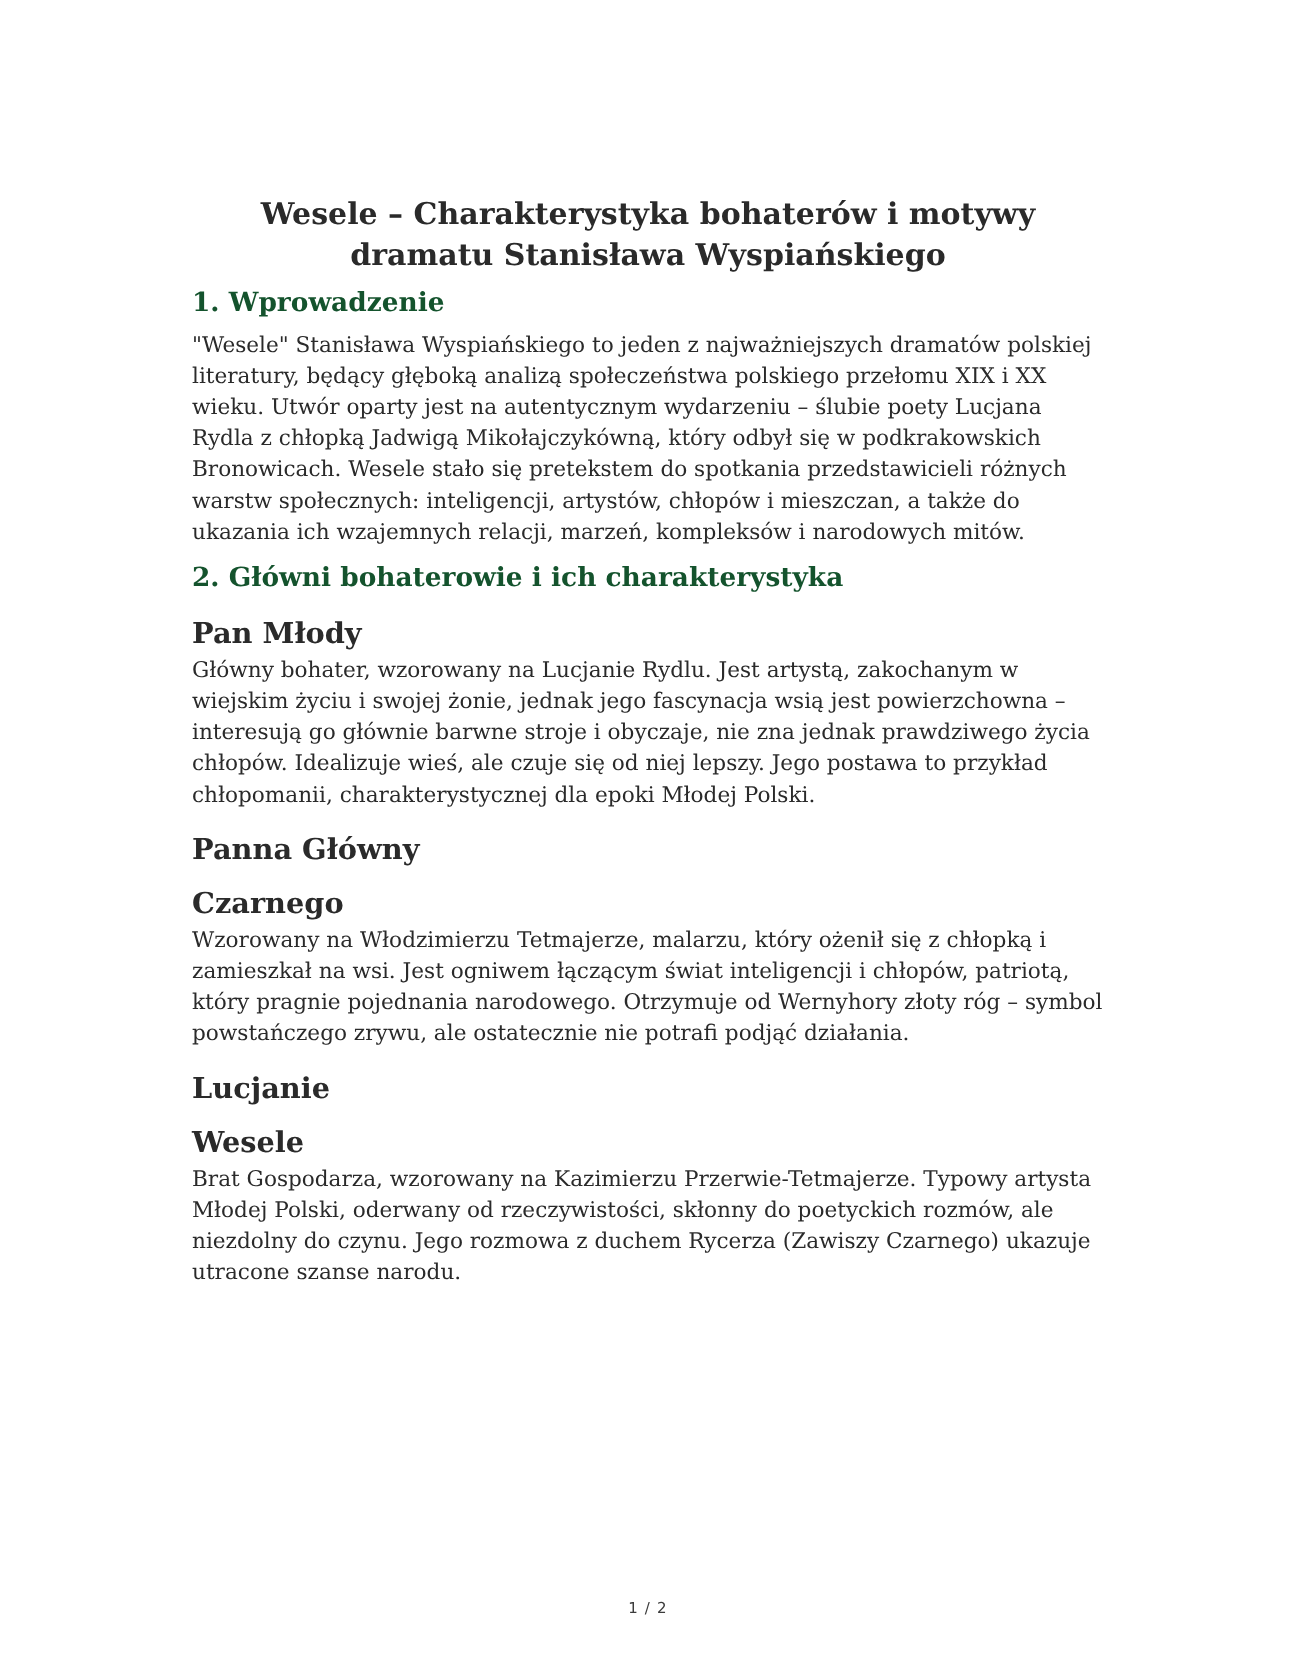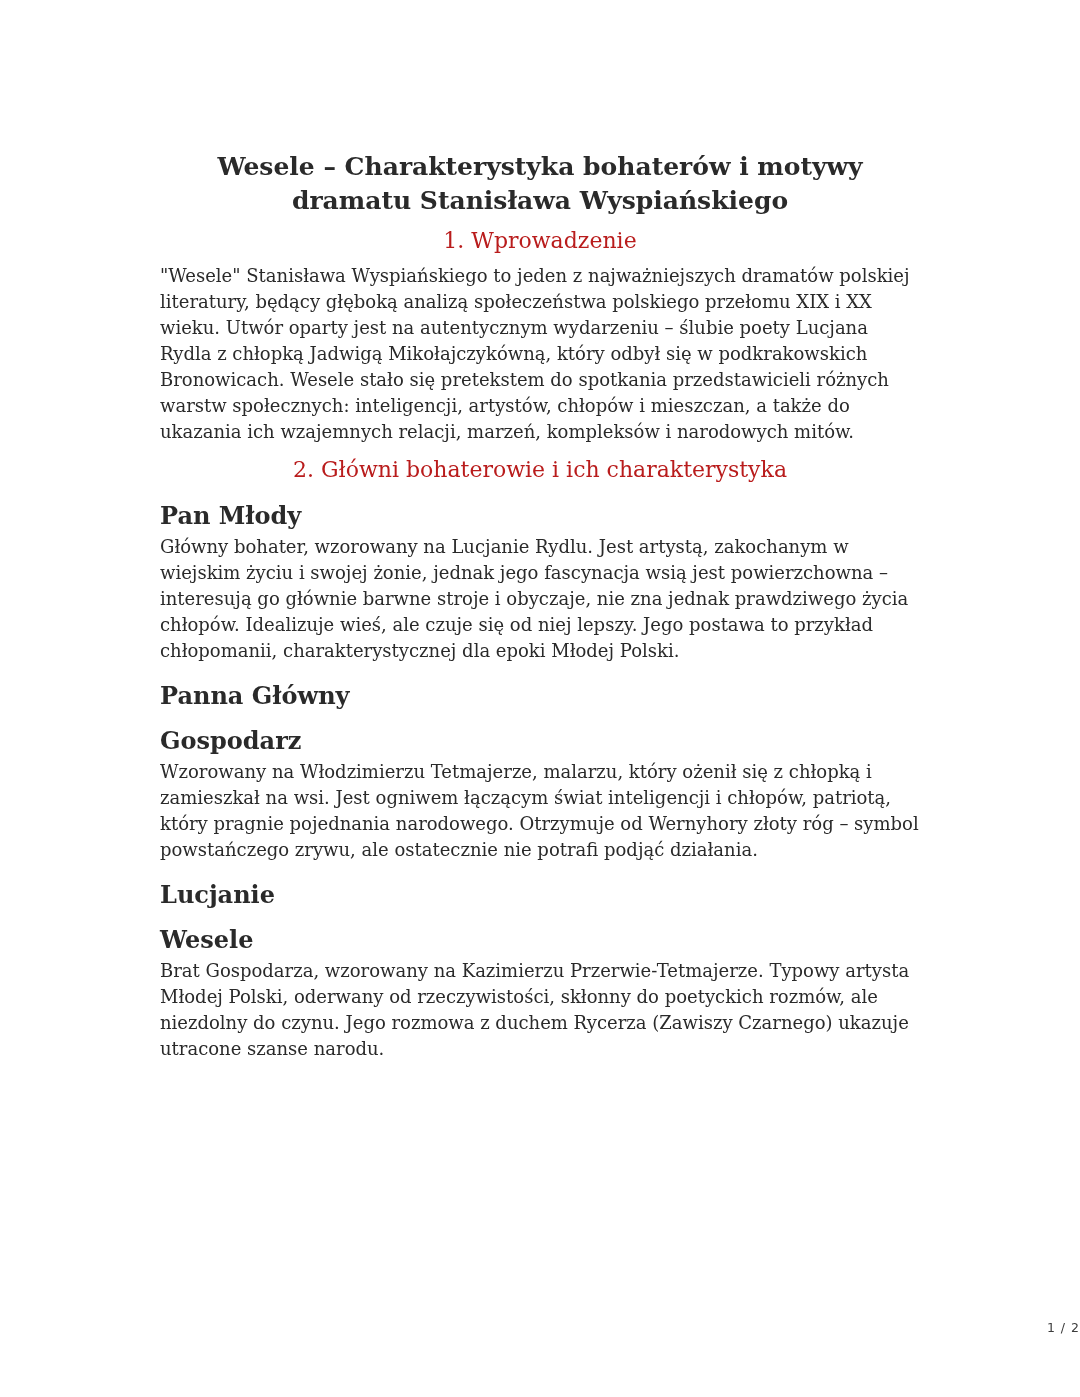--- a/index.html
+++ b/index.html
@@ -10,36 +10,36 @@
   .page {
     position: relative;
     width: 1080px;
     height: 1362px;
     box-sizing: border-box;
     padding: 150px 160px 0 160px;
     background: #ffffff;
     font-family: "DejaVu Serif", "Liberation Serif", serif;
     color: #2a2a2a;
     overflow: hidden;
+    margin-top: 12px;
   }
   h1.doc-title {
     font-size: 25px;
     font-weight: 700;
     line-height: 34px;
     text-align: center;
     margin: 0 0 8px 0;
     color: #2a2a2a;
   }
   h2.section-heading {
     font-size: 22px;
-    font-weight: 400;
+    font-weight: 700;
     line-height: 29px;
     margin: 10px 0 8px 0;
-    color: #b91c1c;
-    text-align: center;
+    color: #14532d;
   }
   h2.section-heading.first {
     margin-top: 2px;
   }
   h3.char-heading {
     font-size: 24px;
     font-weight: 700;
     line-height: 26px;
     margin: 19px 0 5px 0;
     color: #2a2a2a;
@@ -50,21 +50,21 @@
     margin: 0;
     color: #2a2a2a;
     text-align: left;
   }
   .char-block { margin: 0; }
   .page-footer {
     position: absolute;
     left: 0;
     bottom: 26px;
     width: 100%;
-    text-align: right;
+    text-align: center;
   }
   .page-footer span {
     font-family: "DejaVu Sans", "Liberation Sans", sans-serif;
     font-size: 12.5px;
     color: #3c3c3c;
     letter-spacing: 1px;
   }
 </style>
 </head>
 <body>
@@ -84,21 +84,21 @@
     <div class="char-block">
       <h3 class="char-heading">Pan Młody</h3>
       <p class="body-text">Główny bohater, wzorowany na Lucjanie Rydlu. Jest artystą, zakochanym w wiejskim życiu i swojej żonie, jednak jego fascynacja wsią jest powierzchowna – interesują go głównie barwne stroje i obyczaje, nie zna jednak prawdziwego życia chłopów. Idealizuje wieś, ale czuje się od niej lepszy. Jego postawa to przykład chłopomanii, charakterystycznej dla epoki Młodej Polski.</p>
     </div>
 
     <div class="char-block">
       <h3 class="char-heading">Panna Główny</h3>
     </div>
 
     <div class="char-block">
-      <h3 class="char-heading">Gospodarz</h3>
+      <h3 class="char-heading">Czarnego</h3>
       <p class="body-text">Wzorowany na Włodzimierzu Tetmajerze, malarzu, który ożenił się z chłopką i zamieszkał na wsi. Jest ogniwem łączącym świat inteligencji i chłopów, patriotą, który pragnie pojednania narodowego. Otrzymuje od Wernyhory złoty róg – symbol powstańczego zrywu, ale ostatecznie nie potrafi podjąć działania.</p>
     </div>
 
     <div class="char-block">
       <h3 class="char-heading">Lucjanie</h3>
     </div>
 
     <div class="char-block">
       <h3 class="char-heading">Wesele</h3>
       <p class="body-text">Brat Gospodarza, wzorowany na Kazimierzu Przerwie-Tetmajerze. Typowy artysta Młodej Polski, oderwany od rzeczywistości, skłonny do poetyckich rozmów, ale niezdolny do czynu. Jego rozmowa z duchem Rycerza (Zawiszy Czarnego) ukazuje utracone szanse narodu.</p>

